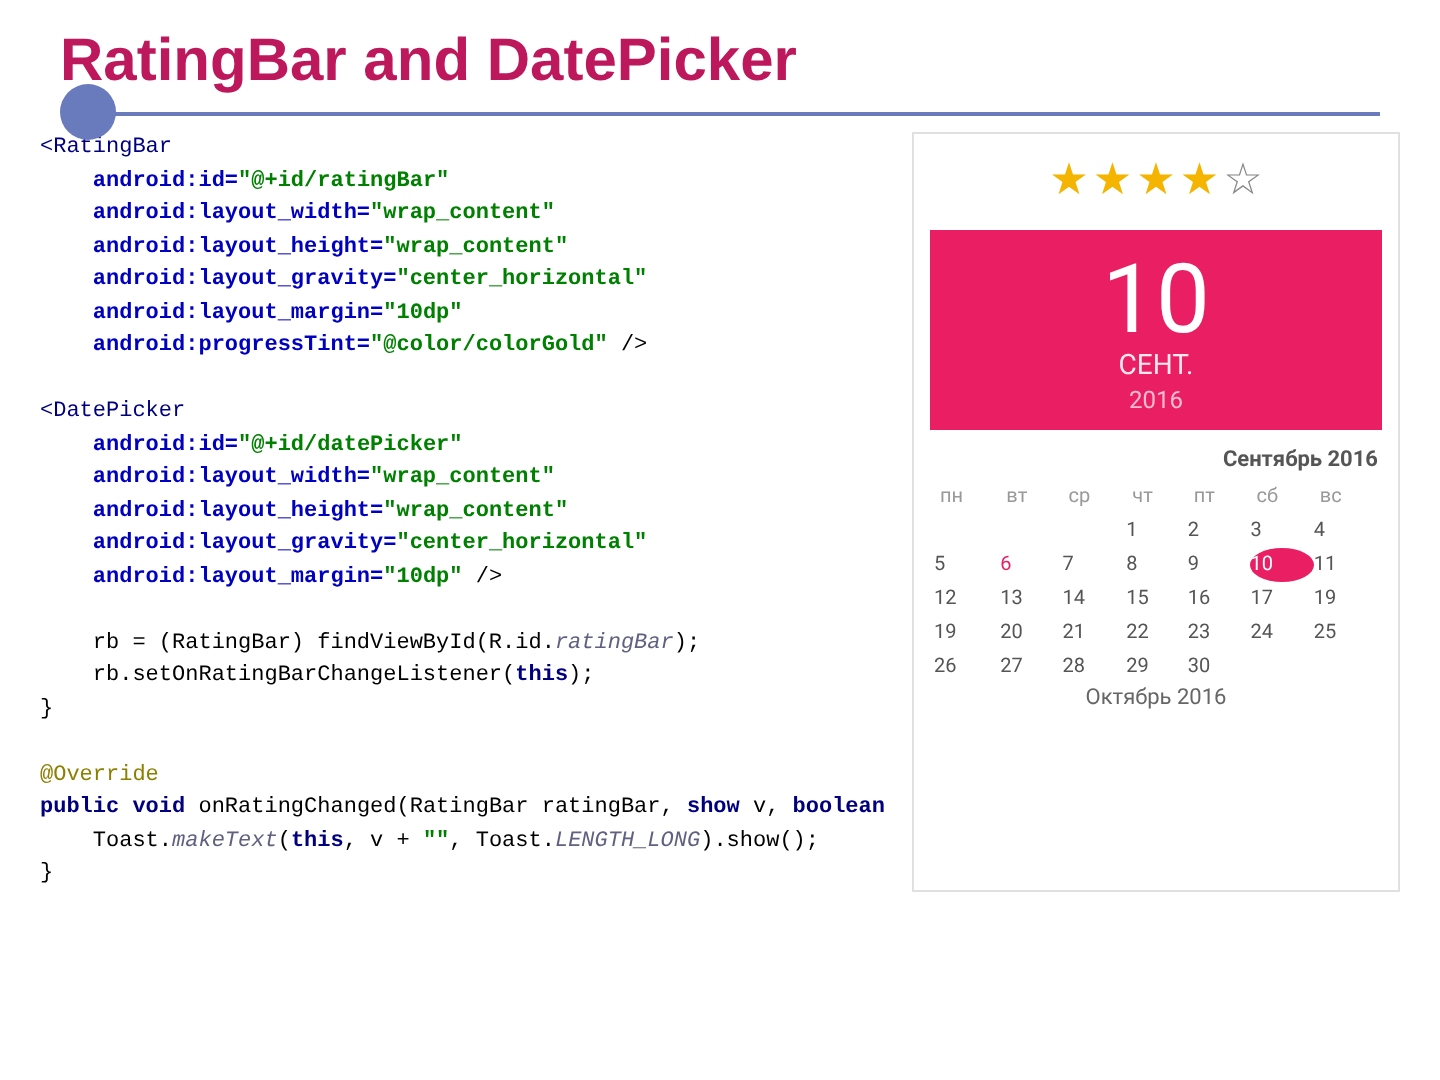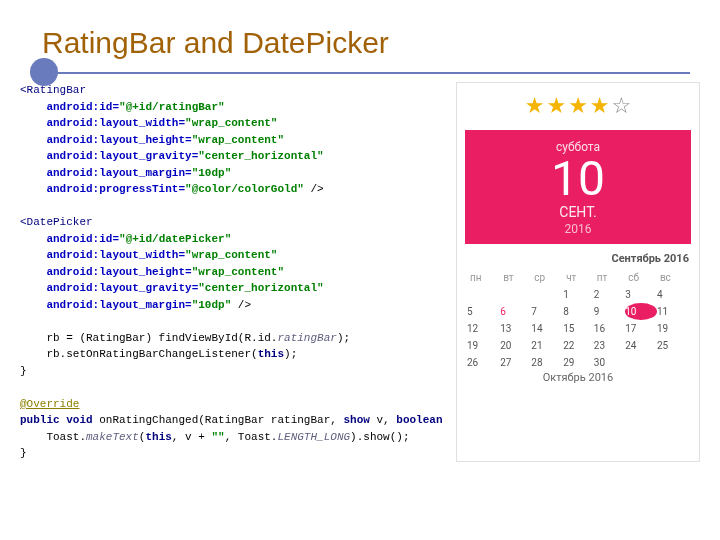--- a/index.html
+++ b/index.html
@@ -10,24 +10,24 @@
     font-family: Arial, sans-serif;
     background: #fff;
     position: relative;
     overflow: hidden;
   }
   .header {
     background: #fff;
     padding: 14px 30px 6px 30px;
   }
   .header h1 {
-    margin: 12px;
+    margin: 0;
     font-size: 30px;
-    font-weight: 400;
-    color: #a16207;
+    font-weight: 700;
+    color: #be185d;
   }
   .hr-wrap {
     position: relative;
     margin-top: 8px;
   }
   .circle {
     position: absolute;
     left: 0;
     top: -14px;
     width: 28px;
@@ -51,21 +51,21 @@
     font-size: 11px;
     line-height: 1.5;
     color: #000;
     white-space: pre;
     overflow: hidden;
   }
   .code-col .tag { color: #00007f; }
   .code-col .attr { color: #0000c0; font-weight: bold; }
   .code-col .val { color: #008000; font-weight: bold; }
   .code-col .kw { color: #00007f; font-weight: bold; }
-  .code-col .anno { color: #8c8000; text-decoration: underline; }
+  .code-col .anno { color: #8c8000; }
   .code-col .id { color: #606080; font-style: italic; }
   .code-col .str { color: #008000; font-weight: bold; }
   .code-col .const { color: #606080; font-style: italic; }
   
   .phone {
     width: 242px;
     background: #fff;
     border: 1px solid #e0e0e0;
     font-family: Roboto, Arial, sans-serif;
     font-size: 11px;
@@ -151,21 +151,20 @@
 
 <span class="anno">@Override</span>
 <span class="kw">public void</span> onRatingChanged(RatingBar ratingBar, <span class="kw">show</span> v, <span class="kw">boolean</span> b) {
     Toast.<span class="id">makeText</span>(<span class="kw">this</span>, v + <span class="str">""</span>, Toast.<span class="const">LENGTH_LONG</span>).show();
 }
 </div>
 
   <div class="phone">
     <div class="ratingbar" id="ratingbar"><span class="star fill">★</span><span class="star fill">★</span><span class="star fill">★</span><span class="star fill">★</span><span class="star empty">☆</span></div>
     <div class="datepicker-header">
-      <div class="dp-day">суббота</div>
       <div class="dp-num">10</div>
       <div class="dp-mon">СЕНТ.</div>
       <div class="dp-year">2016</div>
     </div>
     <div class="cal">
       <div class="cal-title">Сентябрь 2016</div>
       <table class="cal-grid" id="calgrid">
           <tbody>
             <tr>
               <th>пн</th>

